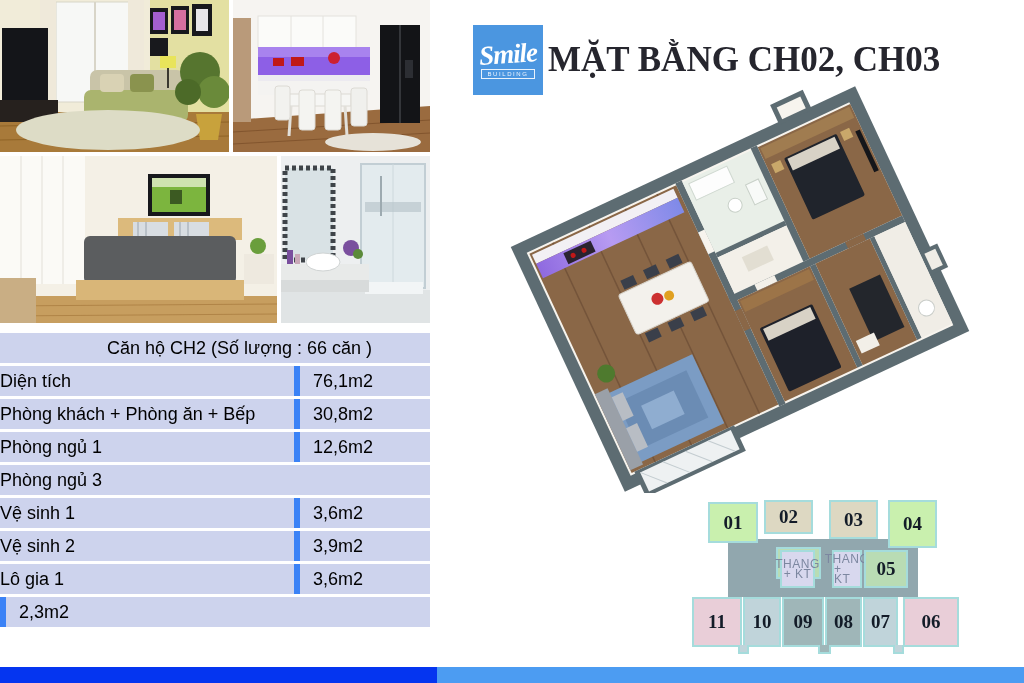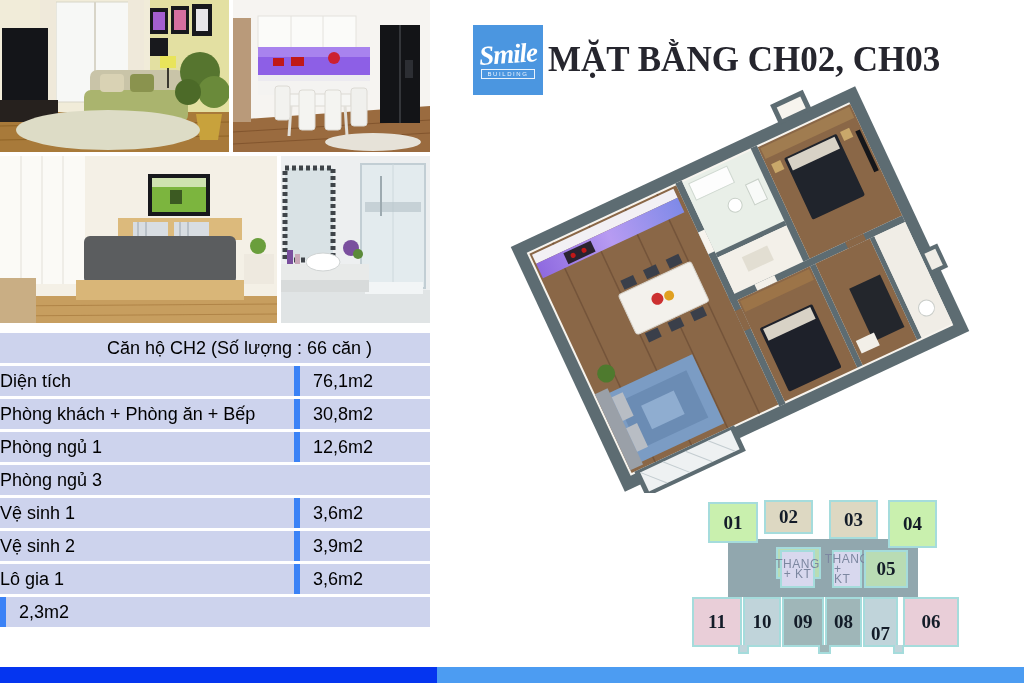--- a/index.html
+++ b/index.html
@@ -63,21 +63,21 @@
   .u03 { left:139px; top:7px;  width:49px; height:39px; }
   .u04 { left:191px; top:7px;  width:49px; height:48px;margin-left:7px; }
   .u12 { left:43px;  top:54px; width:45px; height:32px;margin-left:43px; }
   .th1 { left:90px;  top:57px; width:35px; height:38px; }
   .th2 { left:142px; top:57px; width:30px; height:38px; }
   .u05 { left:174px; top:57px; width:44px; height:38px; }
   .u11 { left:2px;   top:104px; width:50px; height:50px; }
   .u10 { left:53px;  top:104px; width:38px; height:50px; }
   .u09 { left:92px;  top:104px; width:42px; height:50px; }
   .u08 { left:135px; top:104px; width:37px; height:50px; }
-  .u07 { left:173px; top:104px; width:35px; height:50px;align-items:flex-end; }
+  .u07 { left:173px; top:104px; width:35px; height:50px; }
   .u06 { left:213px; top:104px; width:56px; height:50px; }
   .notch { position:absolute; top:152px; height:9px; border:2px solid #a5dcdc; border-top:none; }
   .n1 { left:48px;  width:11px; background:#c0d4da; }
   .n2 { left:128px; width:13px; background:#9fb6b8; }
   .n3 { left:203px; width:11px; background:#c0d4da; }
 
   
   #footer-left  { left:0;   top:667px; width:437px; height:16px; background:#0535f0; }
   #footer-right { left:437px;top:667px; width:587px; height:16px; background:#4c9cf2; }
 </style>

